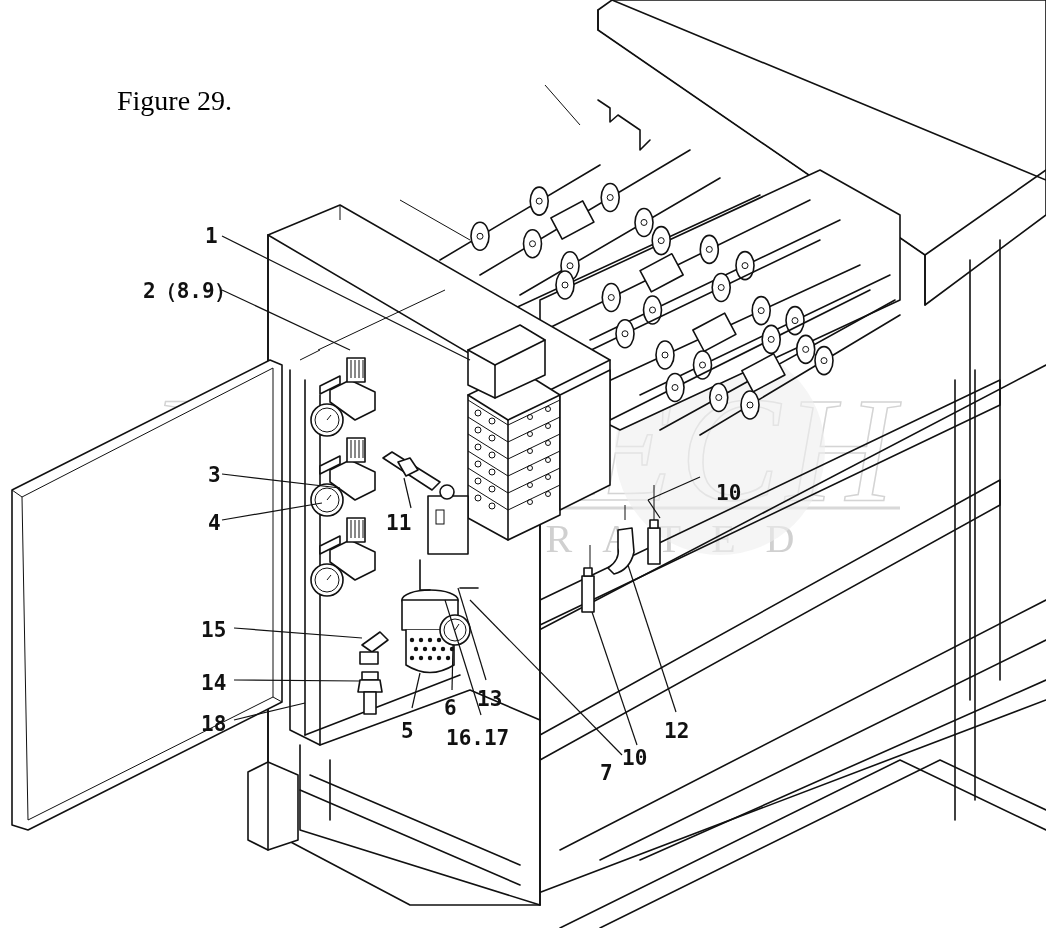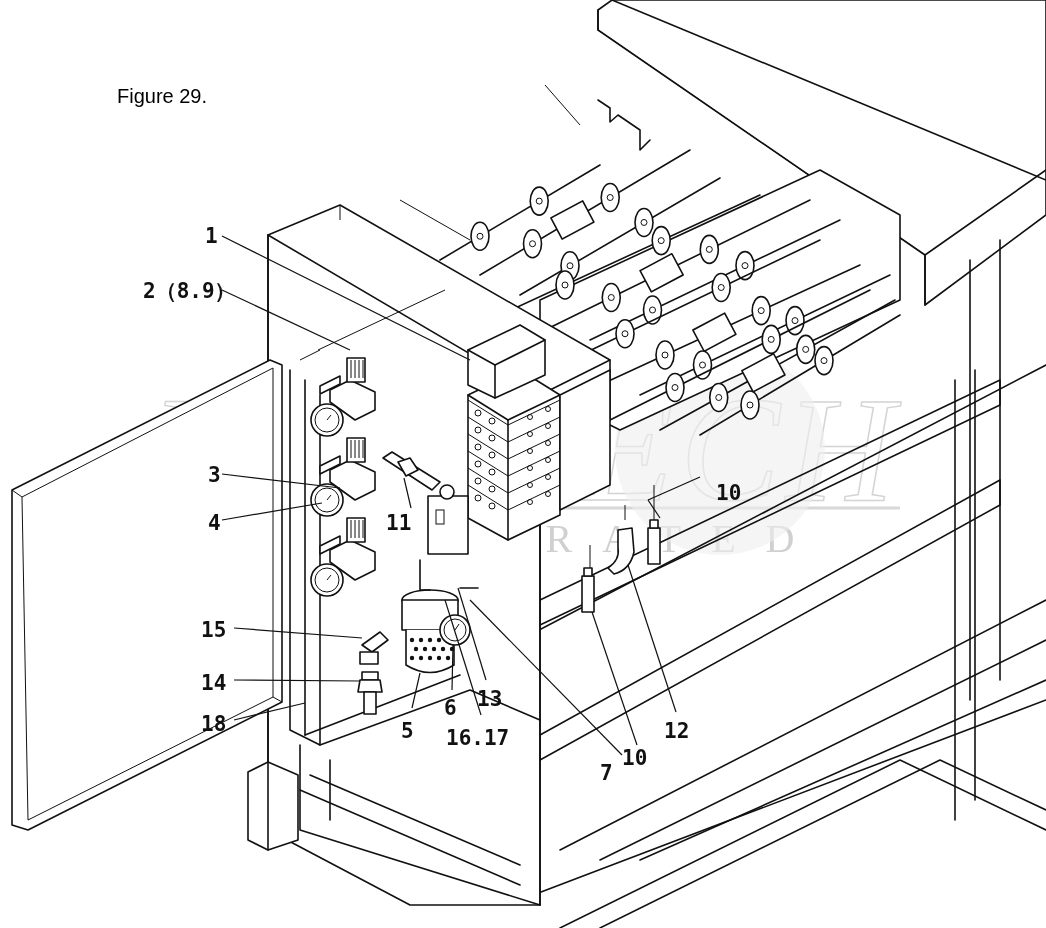--- a/index.html
+++ b/index.html
@@ -1,17 +1,17 @@
 <!DOCTYPE html>
 <html><head>
 <meta charset="utf-8">
 <style>
   html, body { margin: 0; padding: 0; background: #ffffff; }
   body { width: 1046px; height: 928px; position: relative; overflow: hidden; font-family: "Liberation Sans", sans-serif; }
-  #fig-title { position: absolute; left: 117px; top: 85px; font-family: Liberation Sans, sans-serif; font-size: 20px; color: #000; }
+  #fig-title { position: absolute; left: 117px; top: 85px; font-family: Liberation Serif, serif; font-size: 28px; color: #000; }
   svg#drawing { position: absolute; left: 0; top: 0; }
   .ln { stroke: #111; stroke-width: 1.6; fill: none; stroke-linejoin: round; stroke-linecap: round; }
   .thin { stroke: #111; stroke-width: 1; fill: none; }
   .fillw { fill: #fff; }
   .leader { stroke: #111; stroke-width: 1.2; fill: none; }
   .lbl { font-family: "DejaVu Sans Mono", monospace; font-weight: bold; font-size: 21px; fill: #111; }
   .wm-big { font-family: "Liberation Serif", serif; font-style: italic; font-size: 150px; fill: none; stroke: #d4d4d4; stroke-width: 1.5; letter-spacing: 6px; }
   .wm-small { font-family: "Liberation Serif", serif; font-size: 40px; fill: #d0d0d0; letter-spacing: 30px; }
 </style>
 </head>

